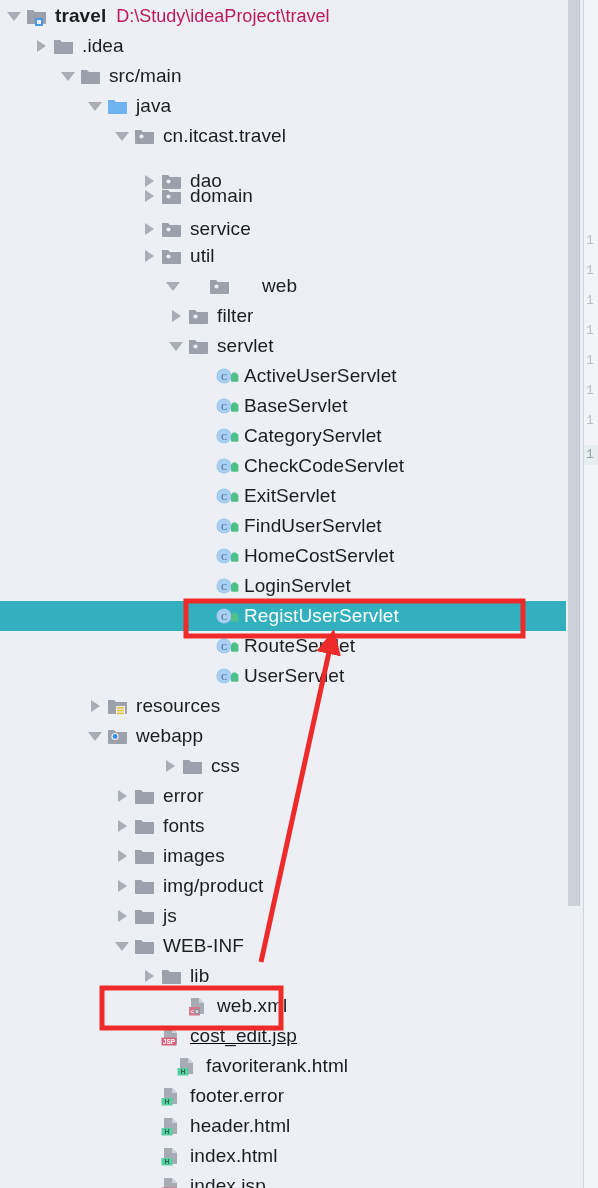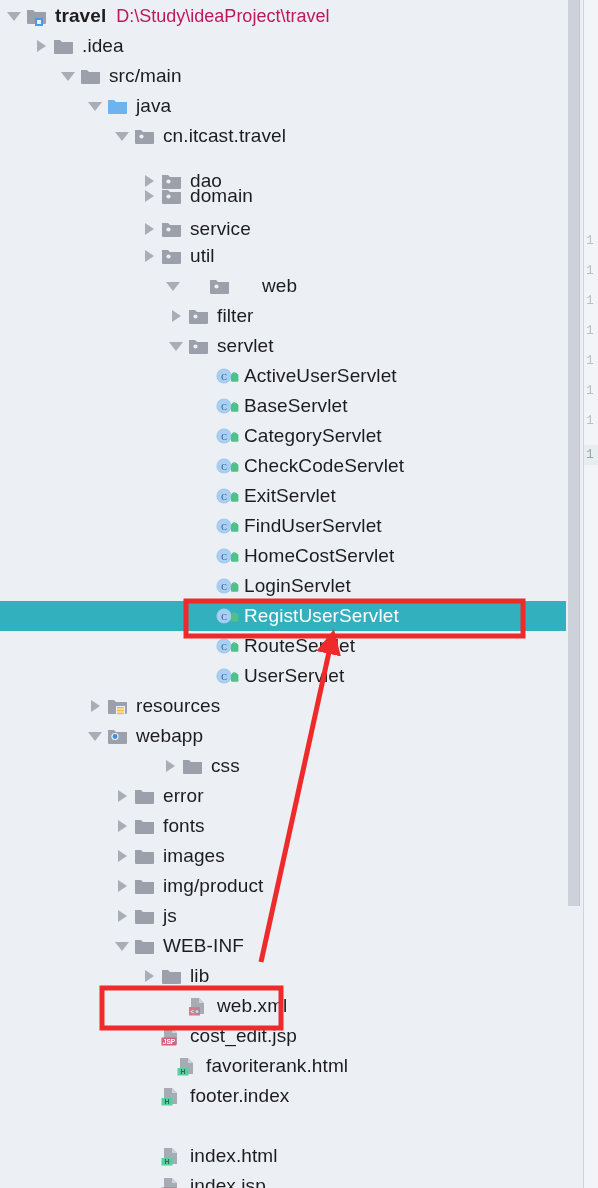--- a/index.html
+++ b/index.html
@@ -550,21 +550,21 @@
           <path d="M3 2 h8 l5 5 v11 h-13 z" fill="#a7abb4"></path>
           <path d="M11 2 l5 5 h-5 z" fill="#cfd3d9"></path>
           <rect x="1" y="11" width="11" height="8.5" fill="#d8788c"></rect>
           <text x="4.4" y="18" font-size="7.6" font-family="Liberation Sans, sans-serif" fill="#ffffff" text-anchor="middle">&lt;</text>
           <circle cx="9" cy="15.4" r="3" fill="#8e9099"></circle>
           <circle cx="9" cy="15.4" r="1.5" fill="#d8dade"></circle>
         </svg>
       </span>
       <span class="row-label">web.xml</span>
     </div>
-    <div class="row" style="top: 1021px;">
+    <div class="row" style="top: 1021px; text-decoration: underline;">
       <span style="flex: 0 0 auto; display: block; width: 141px;"></span>
       <span class="twisty none"></span>
       <span class="icon">
         <svg width="22" height="20" viewBox="0 0 22 20">
           <path d="M3 2 h8 l5 5 v11 h-13 z" fill="#a7abb4"></path>
           <path d="M11 2 l5 5 h-5 z" fill="#cfd3d9"></path>
           <rect x="0.5" y="11.5" width="15" height="8" fill="#d8607e"></rect>
           <text x="8" y="18.2" font-size="6.6" font-weight="bold" font-family="Liberation Sans, sans-serif" fill="#ffffff" text-anchor="middle">JSP</text>
         </svg>
       </span>
@@ -587,21 +587,34 @@
       <span style="flex: 0 0 auto; display: block; width: 141px;"></span>
       <span class="twisty none"></span>
       <span class="icon">
         <svg width="22" height="20" viewBox="0 0 22 20">
           <path d="M3 2 h8 l5 5 v11 h-13 z" fill="#a7abb4"></path>
           <path d="M11 2 l5 5 h-5 z" fill="#cfd3d9"></path>
           <rect x="0.5" y="12" width="11" height="7.5" fill="#57cfa0"></rect>
           <text x="6" y="18.2" font-size="7" font-weight="bold" font-family="Liberation Sans, sans-serif" fill="#2c6b52" text-anchor="middle">H</text>
         </svg>
       </span>
-      <span class="row-label">footer.index</span>
+      <span class="row-label">footer.error</span>
+    </div>
+    <div class="row" style="top: 1111px;">
+      <span style="flex: 0 0 auto; display: block; width: 141px;"></span>
+      <span class="twisty none"></span>
+      <span class="icon">
+        <svg width="22" height="20" viewBox="0 0 22 20">
+          <path d="M3 2 h8 l5 5 v11 h-13 z" fill="#a7abb4"></path>
+          <path d="M11 2 l5 5 h-5 z" fill="#cfd3d9"></path>
+          <rect x="0.5" y="12" width="11" height="7.5" fill="#57cfa0"></rect>
+          <text x="6" y="18.2" font-size="7" font-weight="bold" font-family="Liberation Sans, sans-serif" fill="#2c6b52" text-anchor="middle">H</text>
+        </svg>
+      </span>
+      <span class="row-label">header.html</span>
     </div>
     <div class="row" style="top: 1141px;">
       <span style="flex: 0 0 auto; display: block; width: 141px;"></span>
       <span class="twisty none"></span>
       <span class="icon">
         <svg width="22" height="20" viewBox="0 0 22 20">
           <path d="M3 2 h8 l5 5 v11 h-13 z" fill="#a7abb4"></path>
           <path d="M11 2 l5 5 h-5 z" fill="#cfd3d9"></path>
           <rect x="0.5" y="12" width="11" height="7.5" fill="#57cfa0"></rect>
           <text x="6" y="18.2" font-size="7" font-weight="bold" font-family="Liberation Sans, sans-serif" fill="#2c6b52" text-anchor="middle">H</text>

